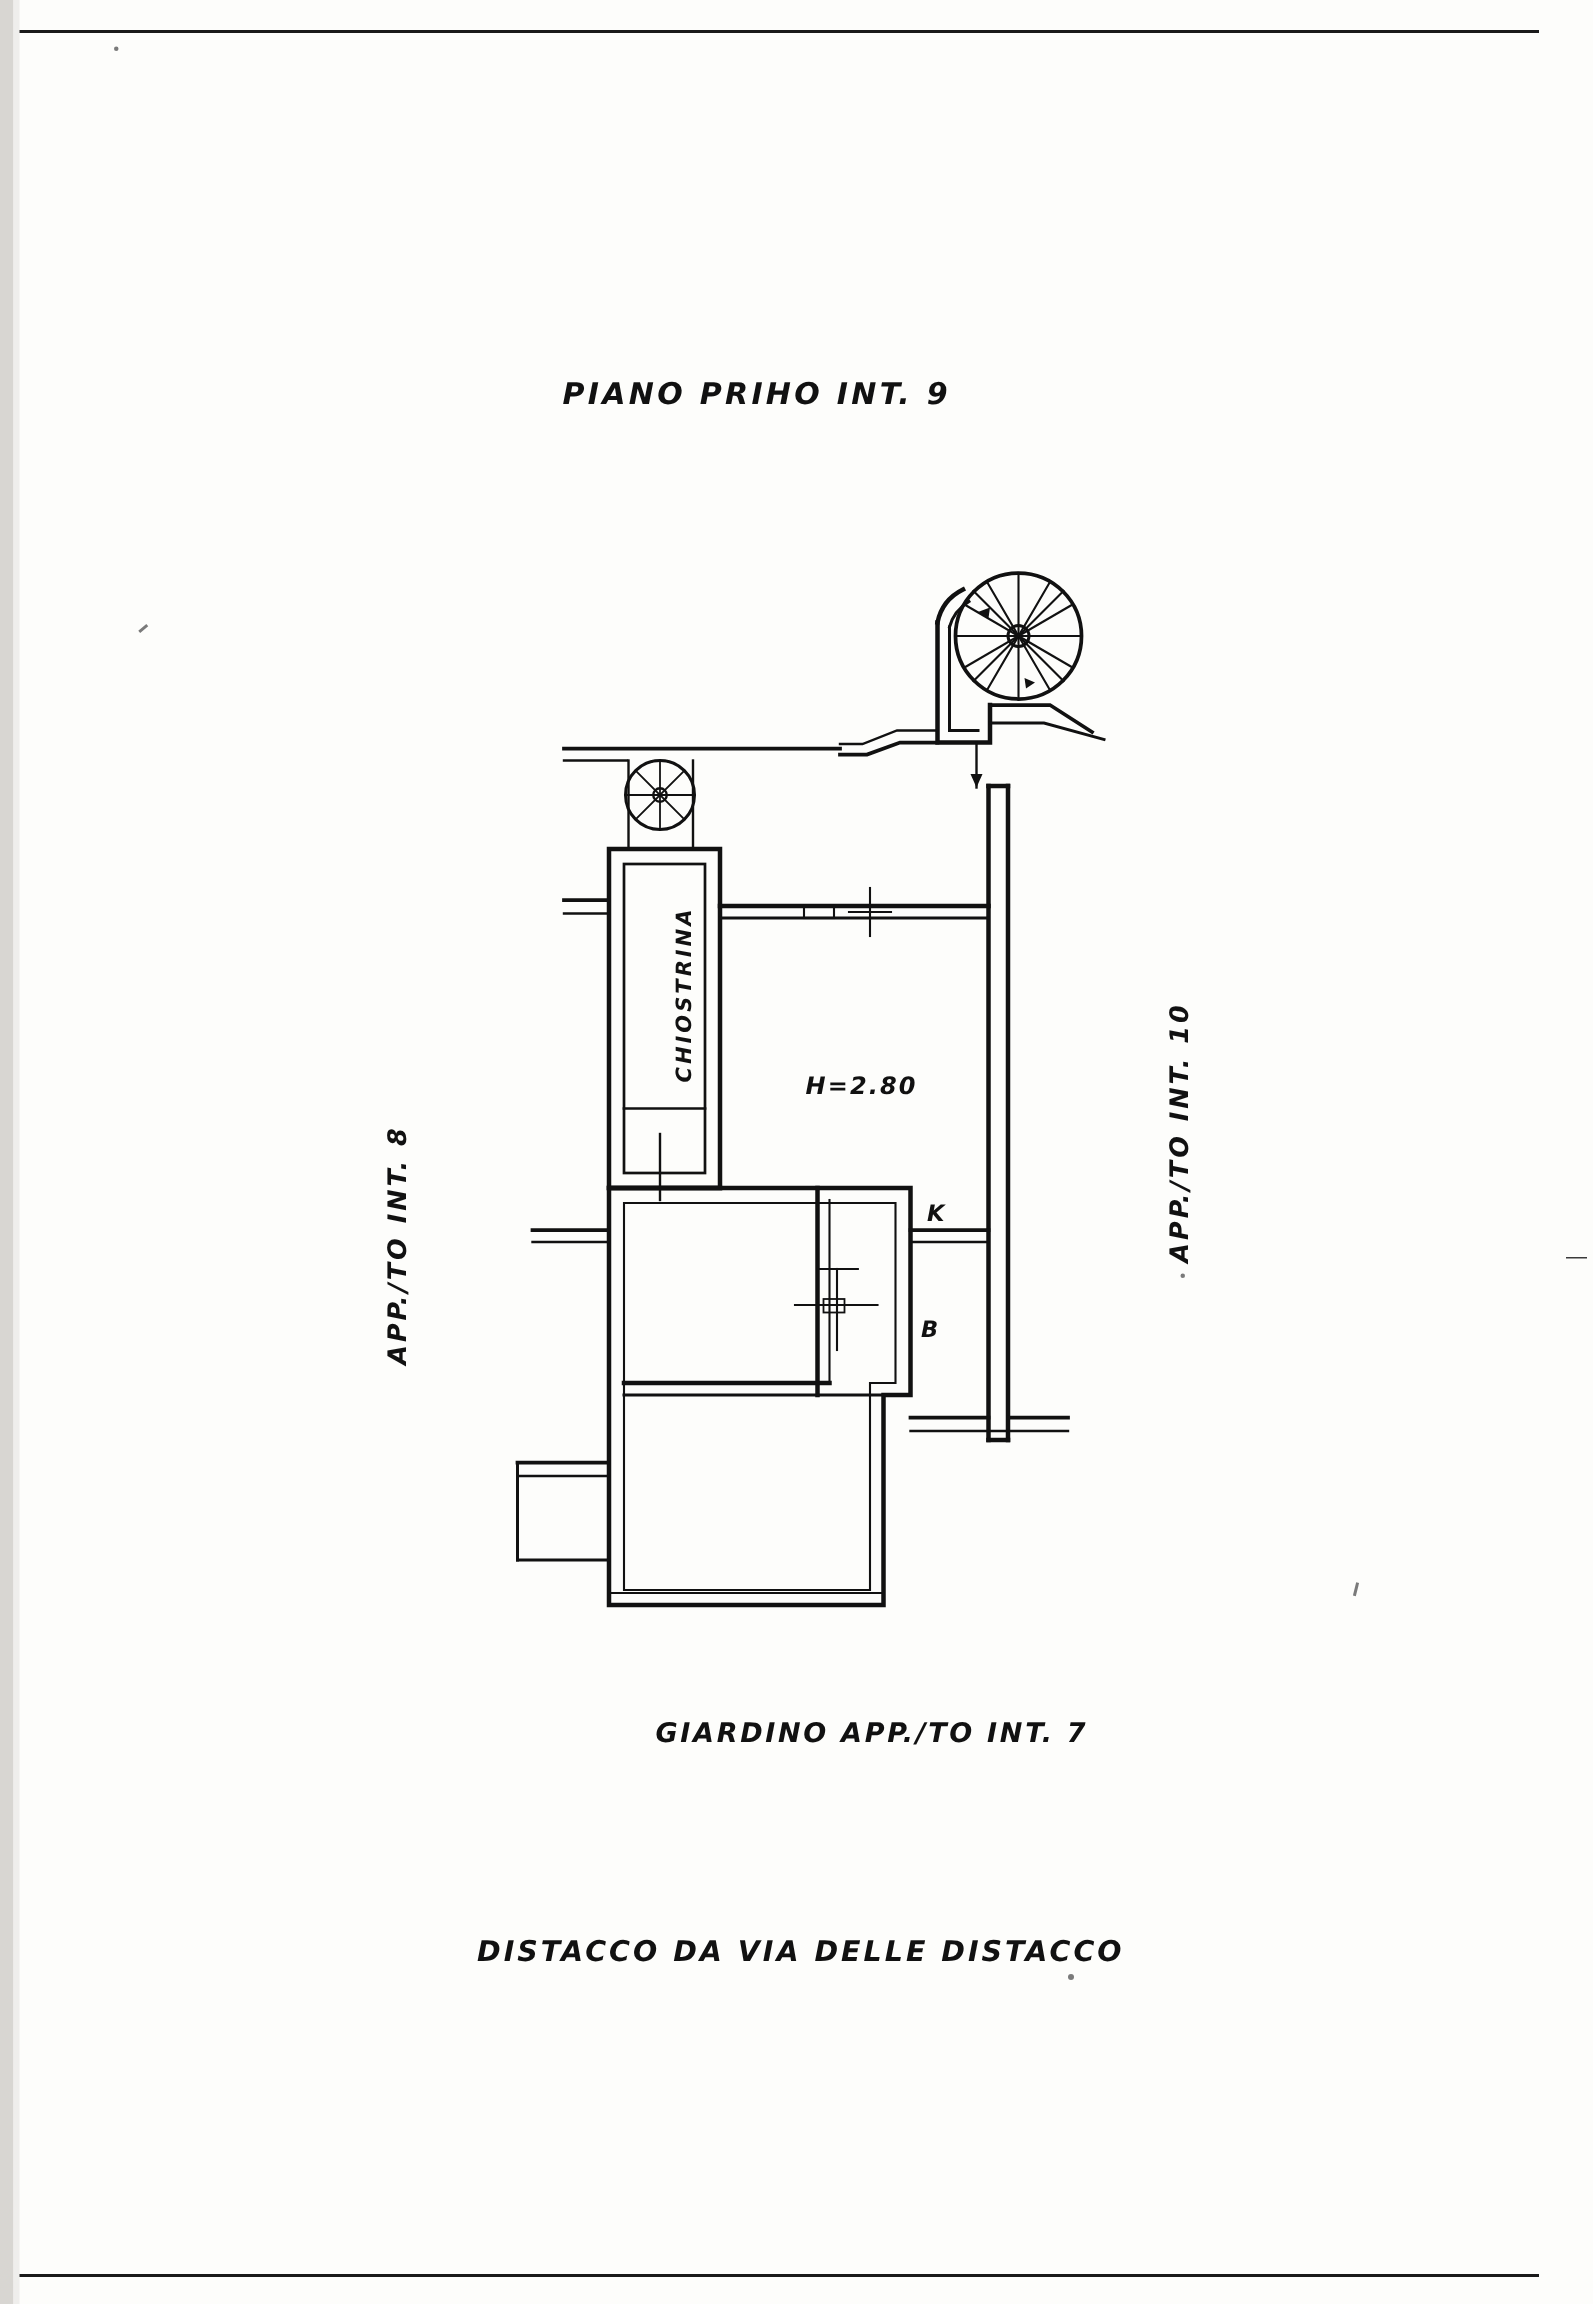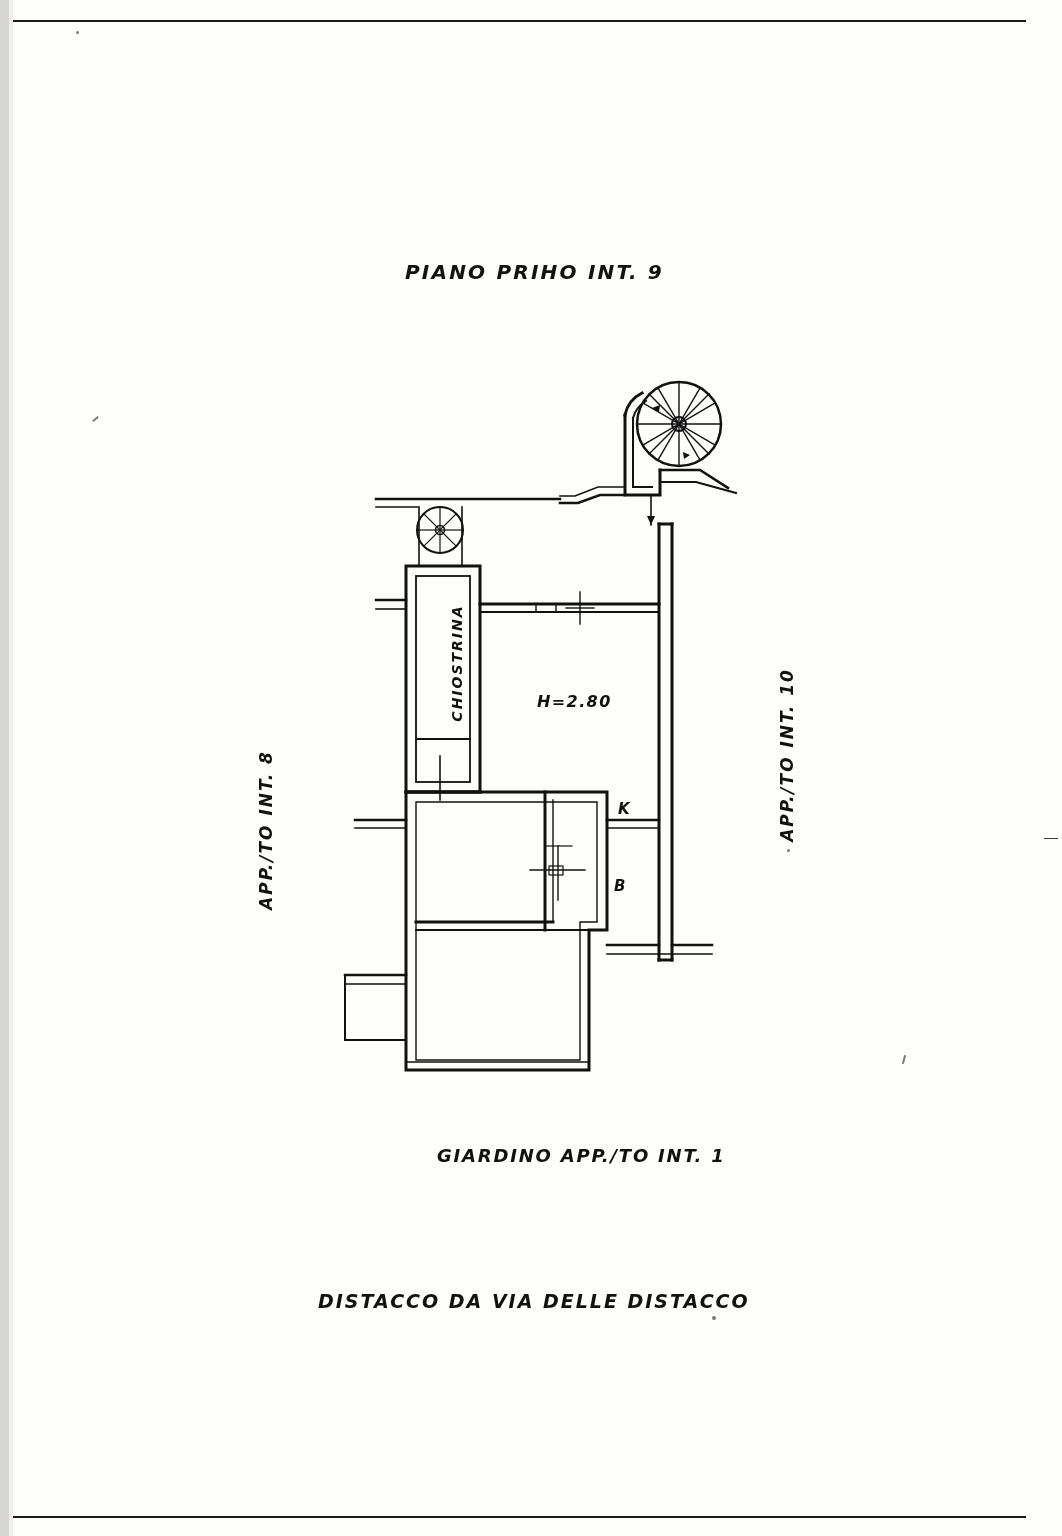--- a/index.html
+++ b/index.html
@@ -52,27 +52,26 @@
   .label {
     position: absolute;
     color: #111;
     font-family: "DejaVu Sans", sans-serif;
     font-weight: bold;
     letter-spacing: 1.5px;
     white-space: nowrap;
     font-style: italic;
   }
   .lbl-title {
-    left: 405px; top: 250px;
+    left: 375px; top: 250px;
     font-size: 20px;
     letter-spacing: 2.2px;
-    margin-top: 10px;
   }
   .lbl-h {
-    left: 537px; top: 692px;
+    left: 537px; top: 714px;
     font-size: 16px;
     letter-spacing: 1.4px;
   }
   .lbl-k {
     left: 618px; top: 800px;
     font-size: 15px;
   }
   .lbl-b {
     left: 614px; top: 877px;
     font-size: 15px;
@@ -247,18 +246,18 @@
       <line x1="406" y1="1062" x2="589" y2="1062" stroke-width="1.4"></line>
 
     </g>
   </svg>
 
   <div class="label lbl-title">PIANO PRIHO INT. 9</div>
   <div class="label lbl-h">H=2.80</div>
   <div class="label lbl-k">K</div>
   <div class="label lbl-b">B</div>
   <div class="label lbl-chiostrina">CHIOSTRINA</div>
-  <div class="label lbl-giardino">GIARDINO APP./TO INT. 1</div>
+  <div class="label lbl-giardino">GIARDINO APP./TO INT. 7</div>
   <div class="label lbl-distacco">DISTACCO DA VIA DELLE DISTACCO</div>
   <div class="label lbl-rot-left">APP./TO INT. 8</div>
   <div class="label lbl-rot-right">APP./TO INT. 10</div>
 
 </div>
 
 </body></html>

